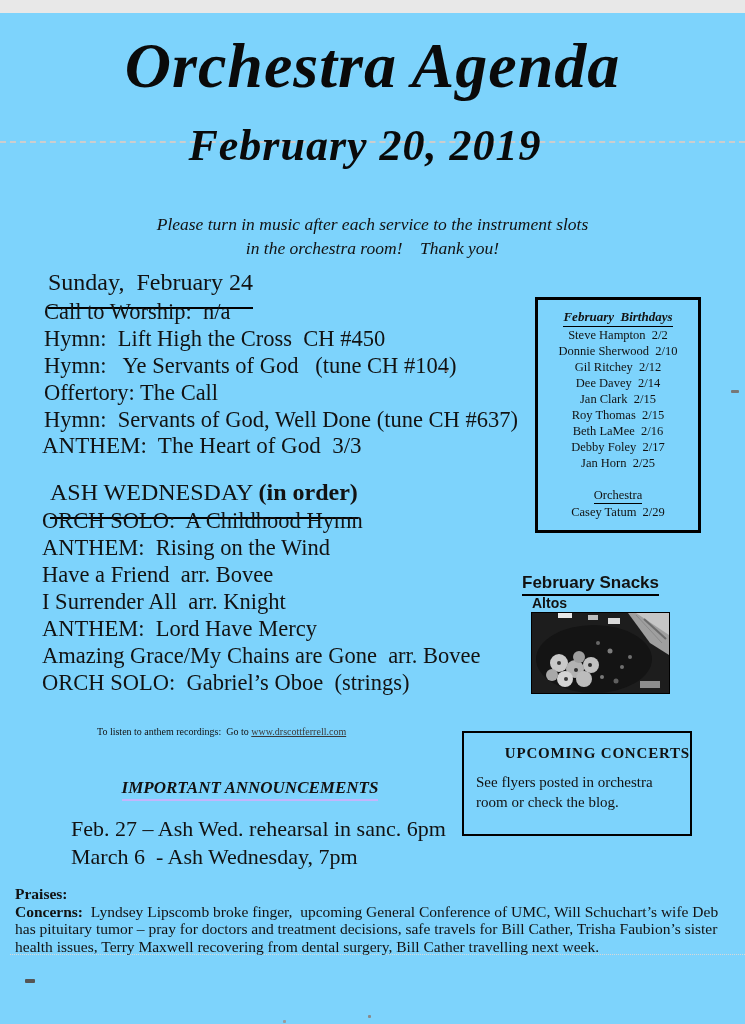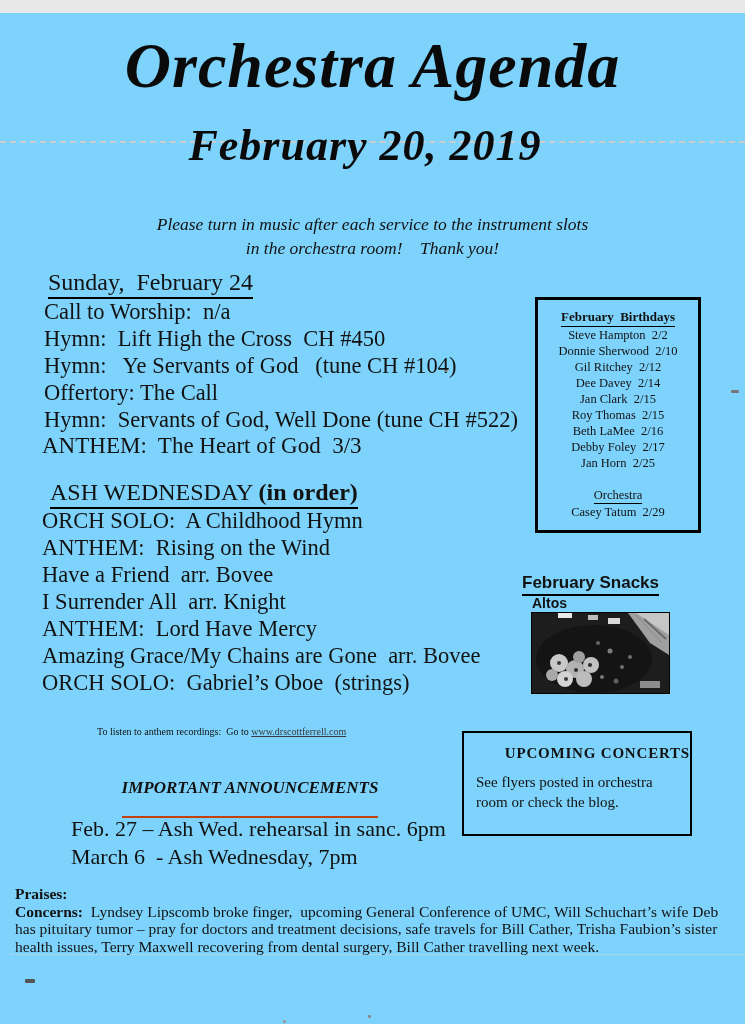--- a/index.html
+++ b/index.html
@@ -22,47 +22,47 @@
     letter-spacing:1px;
     color:#0a0a0a;
   }
   .title{top:18px;left:0;width:745px;text-align:center;font-size:64px;line-height:1.1;}
   .date{top:108px;left:0;width:730px;text-align:center;font-size:44px;line-height:1.15;}
   .scanline{height:0;border-top:2px dashed #cdcdcd;}
   .scanline2{height:0;border-top:1px dotted #d8d8d8;}
   .notice{top:200px;left:0;width:745px;text-align:center;font-style:italic;font-size:17.5px;line-height:1.35;}
   .bodytext{font-size:22.5px;line-height:27px;}
   .heading{font-size:24px;line-height:28px;}
-  .hu{display:inline-block;border-bottom:2px solid #000;padding-bottom:1px;text-align:center;}
+  .hu{display:inline-block;border-bottom:2px solid #000;padding-bottom:11px;text-align:center;}
   .sun-items{top:285px;left:44px;}
   .anthem{top:420px;left:42px;font-size:23px;}
   .ash-items{top:494px;left:42px;}
   
   .bbox{
     top:284px;left:535px;width:160px;height:230px;
     border:3px solid #000;
     text-align:center;
     font-size:12.5px;line-height:16px;
   }
-  .bbox .btitle{margin-top:9px;font-weight:bold;font-size:13px;}
+  .bbox .btitle{margin-top:9px;font-weight:bold;font-size:13px;font-style:italic;}
   .bbox .btitle span{display:inline-block;border-bottom:1.5px solid #000;padding-bottom:1px;}
   .bspacer{height:16px;}
   .borch span{display:inline-block;border-bottom:1px solid #000;}
   
   .sans{font-family:"Liberation Sans", sans-serif;}
   .snacks-title{top:560px;left:522px;font-weight:bold;font-size:17px;}
   .snacks-title span{display:inline-block;border-bottom:2.5px solid #000;padding-bottom:1px;}
   .snacks-group{top:582px;left:532px;font-weight:bold;font-size:14px;}
   .photo{top:599px;left:531px;width:137px;height:80px;border:1px solid #000;}
   
   .rec{top:713px;left:97px;font-size:10px;}
   .rec .url{text-decoration:underline;color:#3a3a3a;}
   
   .ann-title{top:765px;left:60px;width:380px;text-align:center;font-size:17px;font-weight:bold;font-style:italic;}
-  .ann-title span{display:inline-block;border-bottom:2px solid #c2410c;padding-bottom:18px;}
+  .ann-title span{display:inline-block;border-bottom:2px solid #c4b5fd;padding-bottom:1px;}
   .ann-items{top:802px;left:71px;font-size:22px;line-height:27.5px;}
   
   .cbox{top:718px;left:462px;width:226px;height:101px;border:2px solid #000;}
   .cbox .ctitle{margin-top:12px;text-align:right;font-weight:bold;font-size:15px;letter-spacing:0.8px;}
   .cbox .cbody{margin:10px 10px 0 12px;font-size:15px;line-height:20px;width:200px;}
   
   .prayer{top:872px;left:15px;width:722px;font-size:15.5px;line-height:17.5px;}
   .prayer b{font-size:15.5px;}
   .speck{background:#8a8a8a;border-radius:1px;}
 </style>
@@ -82,21 +82,21 @@
   </div>
 
   <div class="abs heading" style="top:255px;left:48px;">
     <span class="hu pre">Sunday,  February 24</span>
   </div>
   <div class="abs bodytext sun-items">
     <div class="pre">Call to Worship:  n/a</div>
     <div class="pre">Hymn:  Lift High the Cross  CH #450</div>
     <div class="pre">Hymn:   Ye Servants of God   (tune CH #104)</div>
     <div class="pre">Offertory: The Call</div>
-    <div class="pre">Hymn:  Servants of God, Well Done (tune CH #522)</div>
+    <div class="pre">Hymn:  Servants of God, Well Done (tune CH #637)</div>
   </div>
   <div class="abs anthem pre">ANTHEM:  The Heart of God  3/3</div>
 
   <div class="abs heading" style="top:465px;left:50px;">
     <span class="hu"><span class="pre">ASH WEDNESDAY </span><b class="pre">(in order)</b></span>
   </div>
   <div class="abs bodytext ash-items">
     <div class="pre">ORCH SOLO:  A Childhood Hymn</div>
     <div class="pre">ANTHEM:  Rising on the Wind</div>
     <div class="pre">Have a Friend  arr. Bovee</div>

